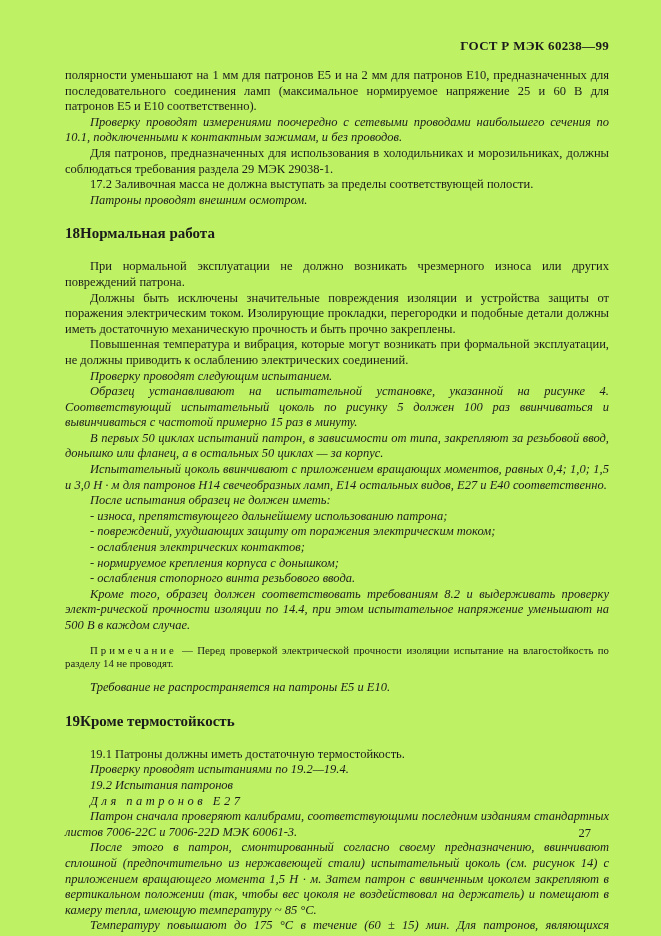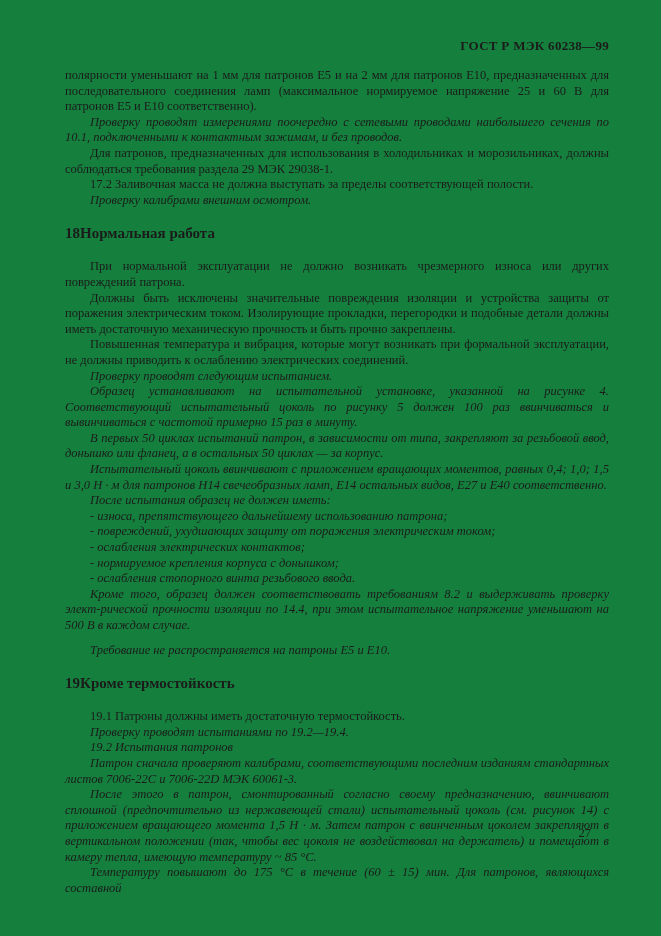--- a/index.html
+++ b/index.html
@@ -1,18 +1,18 @@
 <!DOCTYPE html>
 <html lang="ru"><head>
 <meta charset="utf-8">
 <style>
   html,body{margin:0;padding:0;background:#e9e9e9;}
   .page{
     width:661px;height:936px;position:relative;margin:0 auto;
-    background:#15803d;color:#1b1b1b;
+    background:#bef264;color:#1b1b1b;
     font-family:"Liberation Serif","DejaVu Serif",serif;
     box-sizing:border-box;padding:38px 52px 0 65px;overflow:hidden;
   }
   .doc-header{
     text-align:right;font-weight:bold;font-size:13px;line-height:16px;
     letter-spacing:0.3px;margin:0 0 14px 0;
   }
   .p{font-size:12.5px;line-height:15.6px;text-align:justify;text-indent:25px;margin:0;}
   .first{text-indent:0;}
   .it{font-style:italic;}
@@ -33,47 +33,49 @@
 <body>
 
 <div class="page">
 
   <div class="doc-header">ГОСТ Р МЭК 60238—99</div>
 
   <p class="p first">полярности уменьшают на 1 мм для патронов Е5 и на 2 мм для патронов Е10, предназначенных для последовательного соединения ламп (максимальное нормируемое напряжение 25 и 60 В для патронов Е5 и Е10 соответственно).</p>
   <p class="p it">Проверку проводят измерениями поочередно с сетевыми проводами наибольшего сечения по 10.1, подключенными к контактным зажимам, и без проводов.</p>
   <p class="p">Для патронов, предназначенных для использования в холодильниках и морозильниках, должны соблюдаться требования раздела 29 МЭК 29038-1.</p>
   <p class="p">17.2 Заливочная масса не должна выступать за пределы соответствующей полости.</p>
-  <p class="p it">Проверку калибрами внешним осмотром.</p>
+  <p class="p it">Патроны проводят внешним осмотром.</p>
 
   <h2 class="h2"><span>18</span><span class="h2-title">Нормальная работа</span></h2>
 
   <p class="p">При нормальной эксплуатации не должно возникать чрезмерного износа или других повреждений патрона.</p>
   <p class="p">Должны быть исключены значительные повреждения изоляции и устройства защиты от поражения электрическим током. Изолирующие прокладки, перегородки и подобные детали должны иметь достаточную механическую прочность и быть прочно закреплены.</p>
   <p class="p">Повышенная температура и вибрация, которые могут возникать при формальной эксплуатации, не должны приводить к ослаблению электрических соединений.</p>
   <p class="p it">Проверку проводят следующим испытанием.</p>
   <p class="p it">Образец устанавливают на испытательной установке, указанной на рисунке 4. Соответствующий испытательный цоколь по рисунку 5 должен 100 раз ввинчиваться и вывинчиваться с частотой примерно 15 раз в минуту.</p>
   <p class="p it">В первых 50 циклах испытаний патрон, в зависимости от типа, закрепляют за резьбовой ввод, донышко или фланец, а в остальных 50 циклах — за корпус.</p>
   <p class="p it">Испытательный цоколь ввинчивают с приложением вращающих моментов, равных 0,4; 1,0; 1,5 и 3,0 Н · м для патронов Н14 свечеобразных ламп, Е14 остальных видов, Е27 и Е40 соответственно.</p>
   <p class="p it">После испытания образец не должен иметь:</p>
 
   <p class="p it li">- износа, препятствующего дальнейшему использованию патрона;</p>
   <p class="p it li">- повреждений, ухудшающих защиту от поражения электрическим током;</p>
   <p class="p it li">- ослабления электрических контактов;</p>
   <p class="p it li">- нормируемое крепления корпуса с донышком;</p>
   <p class="p it li">- ослабления стопорного винта резьбового ввода.</p>
 
   <p class="p it">Кроме того, образец должен соответствовать требованиям 8.2 и выдерживать проверку элект-рической прочности изоляции по 14.4, при этом испытательное напряжение уменьшают на 500 В в каждом случае.</p>
 
+  <p class="note"><span class="note-lead">Примечание</span><span class="note-text">— Перед проверкой электрической прочности изоляции испытание на влагостойкость по разделу 14 не проводят.</span></p>
 
   <p class="p it standalone">Требование не распространяется на патроны Е5 и Е10.</p>
 
   <h2 class="h2"><span>19</span><span class="h2-title">Кроме термостойкость</span></h2>
 
   <p class="p">19.1 Патроны должны иметь достаточную термостойкость.</p>
   <p class="p it">Проверку проводят испытаниями по 19.2—19.4.</p>
   <p class="p it">19.2 Испытания патронов</p>
+  <p class="p it spaced">Для патронов Е27</p>
   <p class="p it">Патрон сначала проверяют калибрами, соответствующими последним изданиям стандартных листов 7006-22C и 7006-22D МЭК 60061-3.</p>
   <p class="p it">После этого в патрон, смонтированный согласно своему предназначению, ввинчивают сплошной (предпочтительно из нержавеющей стали) испытательный цоколь (см. рисунок 14) с приложением вращающего момента 1,5 Н · м. Затем патрон с ввинченным цоколем закрепляют в вертикальном положении (так, чтобы вес цоколя не воздействовал на держатель) и помещают в камеру тепла, имеющую температуру ~ 85 °С.</p>
   <p class="p it">Температуру повышают до 175 °С в течение (60 ± 15) мин. Для патронов, являющихся составной</p>
 
   <div class="page-number">27</div>
 </div>
 
 </body></html>

